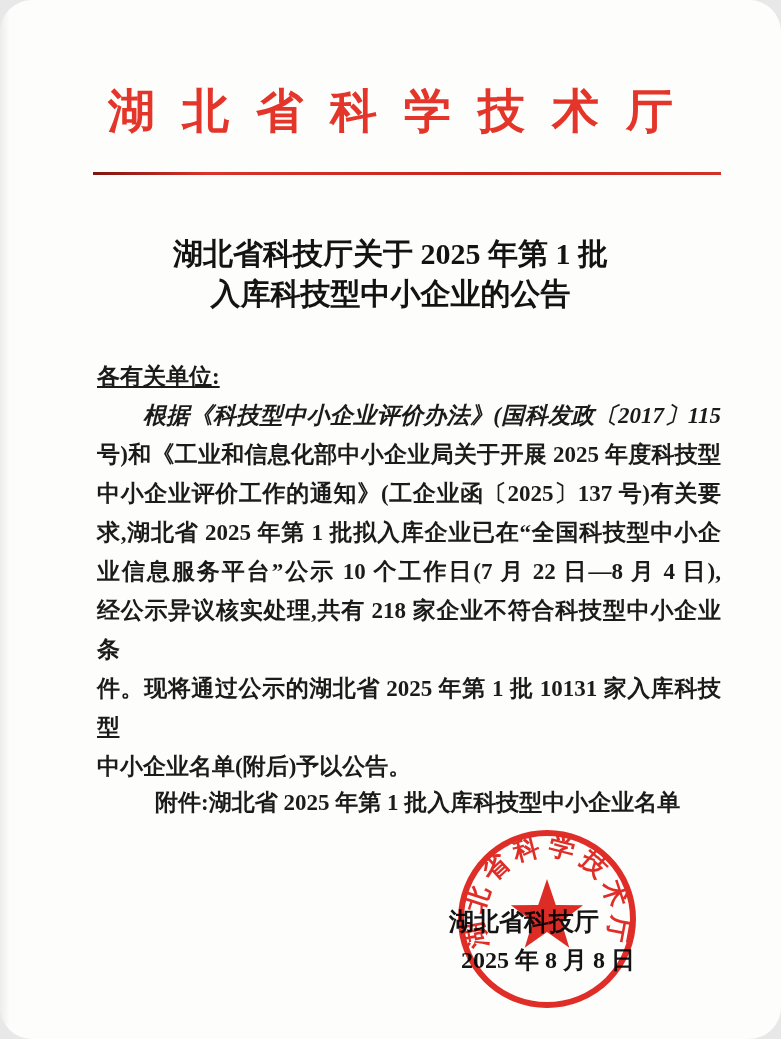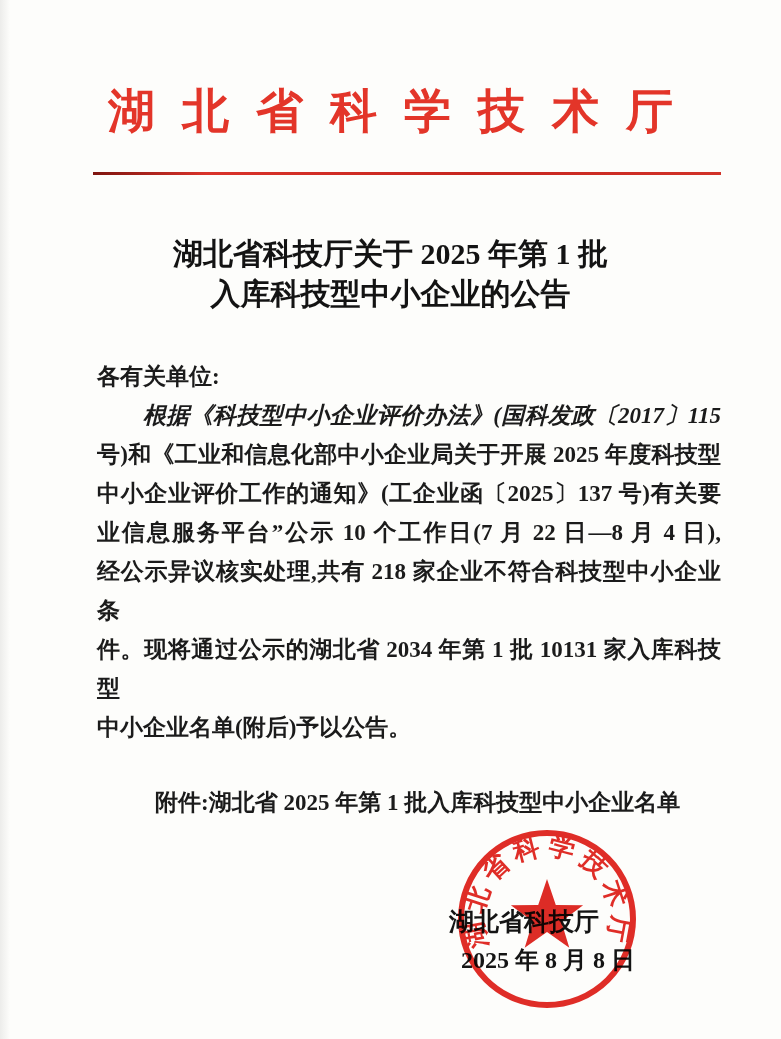--- a/index.html
+++ b/index.html
@@ -4,20 +4,21 @@
 <style>
   html,body{margin:0;padding:0;background:#e8e8e8;}
   .page{
     position:relative;
     width:781px;height:1039px;
     margin:0 auto;
     background:#fdfdfb;
     overflow:hidden;
     font-family:"Liberation Serif","DejaVu Serif",serif;
     color:#1b1b1b;
+    border-radius:32px;
   }
   .edge-shade{
     position:absolute;left:0;top:0;bottom:0;width:10px;
     background:linear-gradient(to right, rgba(90,90,90,.10), rgba(90,90,90,0));
     pointer-events:none;
   }
   .letterhead{
     position:absolute;top:80px;left:0;width:100%;
     text-align:center;
     font-size:47px;font-weight:bold;
@@ -31,21 +32,21 @@
   }
   .doc-title{
     position:absolute;top:234px;left:0;width:100%;
     text-align:center;font-size:30px;font-weight:bold;line-height:40px;
     color:#131313;
   }
   .content{
     position:absolute;top:357px;left:97px;width:624px;
     font-size:23px;line-height:39px;font-weight:600;
   }
-  .salutation{text-align:left;}
+  .salutation{text-align:left;text-decoration:underline;}
   .bl{text-align:justify;text-justify:inter-character;}
   .bl.fill{text-align-last:justify;}
   .bl.ind{text-indent:2em;font-style:italic;}
   .bl.nofill{text-align:center;text-align-last:left;}
   .attachment{
     position:absolute;top:787px;left:133px;
     font-size:23px;font-weight:bold;margin-left:22px;
   }
   .sig-name{
     position:absolute;top:905px;left:374px;width:300px;
@@ -80,23 +81,24 @@
     <div>湖北省科技厅关于 2025 年第 1 批</div>
     <div>入库科技型中小企业的公告</div>
   </div>
 
   <div class="content">
     <div class="salutation">各有关单位:</div>
     <div>
         <div class="bl fill ind">根据《科技型中小企业评价办法》(国科发政〔2017〕115</div>
         <div class="bl fill">号)和《工业和信息化部中小企业局关于开展 2025 年度科技型</div>
         <div class="bl fill">中小企业评价工作的通知》(工企业函〔2025〕137 号)有关要</div>
+        <div class="bl fill">求,湖北省 2025 年第 1 批拟入库企业已在“全国科技型中小企</div>
         <div class="bl fill">业信息服务平台”公示 10 个工作日(7 月 22 日—8 月 4 日),</div>
         <div class="bl fill">经公示异议核实处理,共有 218 家企业不符合科技型中小企业条</div>
-        <div class="bl fill">件。现将通过公示的湖北省 2034 年第 1 批 10131 家入库科技型</div>
+        <div class="bl fill">件。现将通过公示的湖北省 2025 年第 1 批 10131 家入库科技型</div>
         <div class="bl nofill">中小企业名单(附后)予以公告。</div>
       </div>
   </div>
 
   <div class="attachment">附件:湖北省 2025 年第 1 批入库科技型中小企业名单</div>
 
   <svg class="seal" viewBox="-93 -93 186 186" xmlns="http://www.w3.org/2000/svg">
     <circle cx="0" cy="0" r="86" fill="none" stroke="#df1f19" stroke-width="6"></circle>
     <path id="sealArc" d="M -58,27 A 64,64 0 1 1 58,27" fill="none"></path>
     <text font-size="26" letter-spacing="6" fill="#df1f19">

